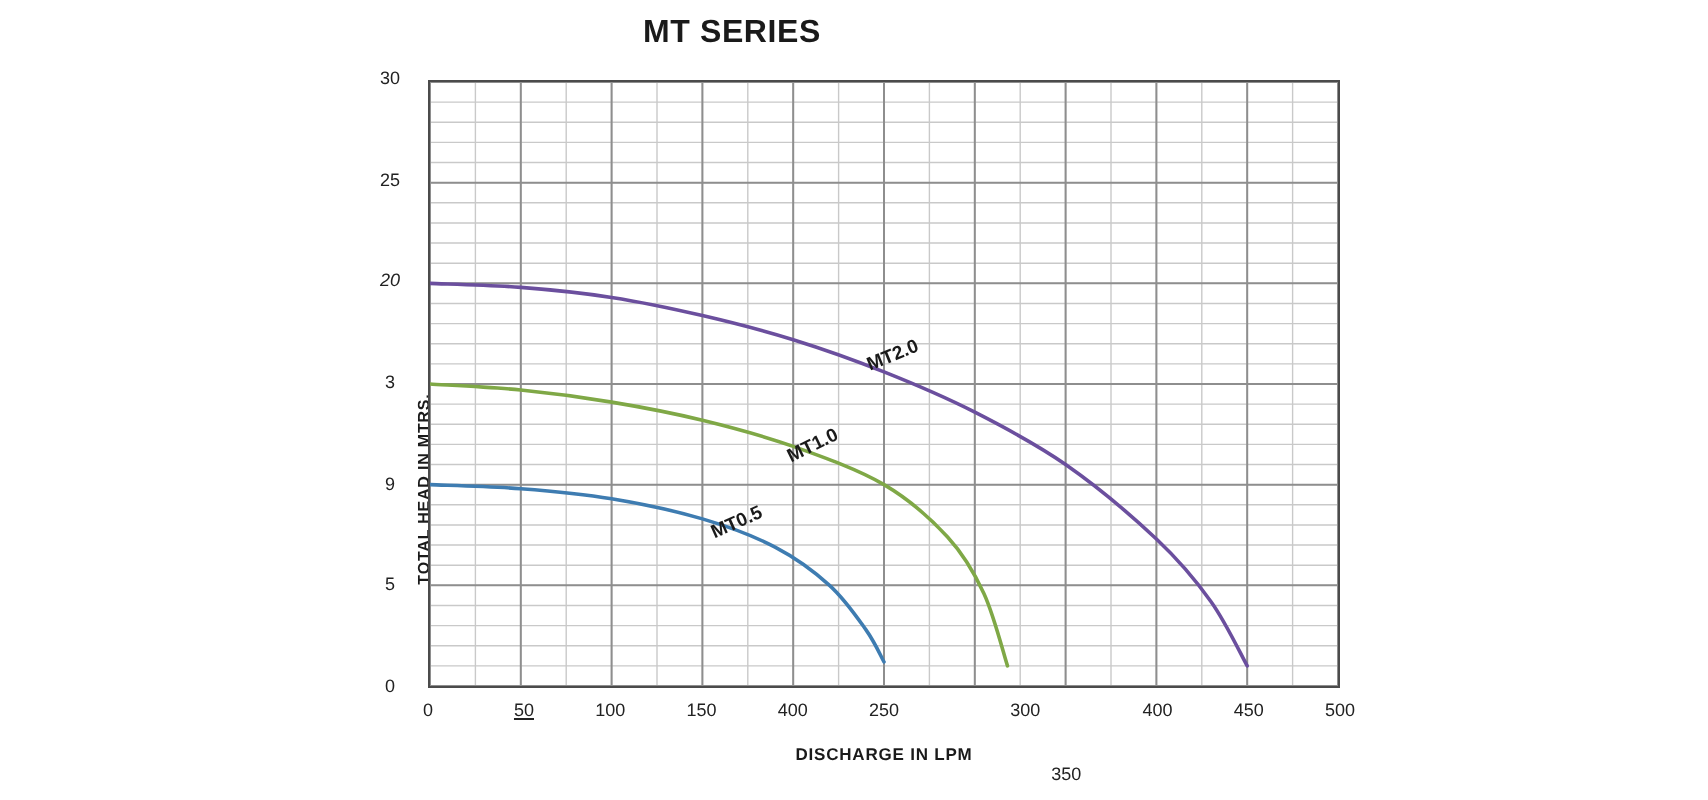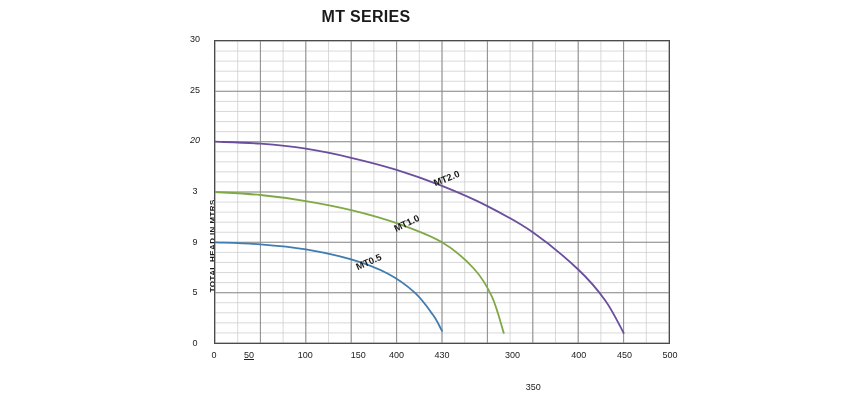--- a/index.html
+++ b/index.html
@@ -138,30 +138,31 @@
       <div class="yticklbl" style="left: 182px; top: 338px;">0</div>
       <div class="yticklbl" style="left: 182px; top: 287.333px;">5</div>
       <div class="yticklbl" style="left: 182px; top: 236.667px;">9</div>
       <div class="yticklbl" style="left: 182px; top: 186px;">3</div>
       <div class="yticklbl" style="left: 182px; top: 135.333px; font-style: italic;">20</div>
       <div class="yticklbl" style="left: 182px; top: 84.6667px;">25</div>
       <div class="yticklbl" style="left: 182px; top: 34px;">30</div>
     </div>
   <div id="ticks-x">
       <div class="xticklbl" style="left: 199px; top: 350px;">0</div>
-      <div class="xticklbl" style="left: 234px; top: 350px; text-decoration: underline;">50</div>
+      <div class="xticklbl" style="left: 247px; top: 350px; text-decoration: underline;">50</div>
       <div class="xticklbl" style="left: 290.2px; top: 350px;">100</div>
-      <div class="xticklbl" style="left: 335.8px; top: 350px; text-align: right;">150</div>
+      <div class="xticklbl" style="left: 335.8px; top: 350px;">150</div>
       <div class="xticklbl" style="left: 381.4px; top: 350px;">400</div>
-      <div class="xticklbl" style="left: 427px; top: 350px;">430</div>
+      <div class="xticklbl" style="left: 427px; top: 350px;">250</div>
       <div class="xticklbl" style="left: 472.6px; top: 350px; margin-left: 25px;">300</div>
       <div class="xticklbl" style="left: 518.2px; top: 350px; margin-top: 32px;">350</div>
       <div class="xticklbl" style="left: 563.8px; top: 350px;">400</div>
       <div class="xticklbl" style="left: 609.4px; top: 350px; text-align: center;">450</div>
       <div class="xticklbl" style="left: 655px; top: 350px;">500</div>
     </div>
   <div id="series-labels">
       <div class="series-label" style="left: 432px; top: 178px; transform: rotate(-22deg);">MT2.0</div>
       <div class="series-label" style="left: 392px; top: 224px; transform: rotate(-26deg);">MT1.0</div>
       <div class="series-label" style="left: 354px; top: 262px; transform: rotate(-24deg);">MT0.5</div>
     </div>
 
+  <div id="xlabel">DISCHARGE IN LPM</div>
 </div>
 
 </body></html>

